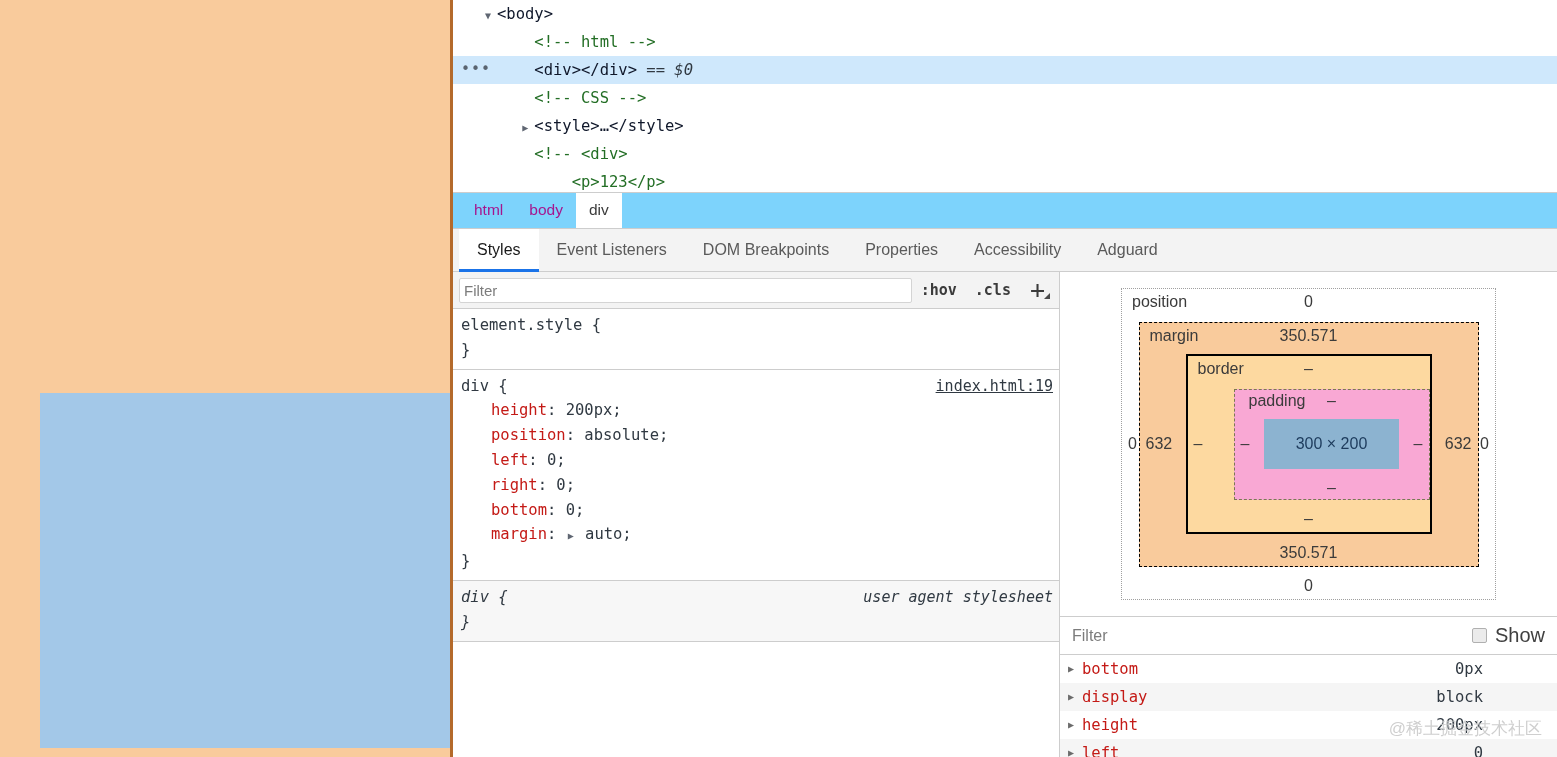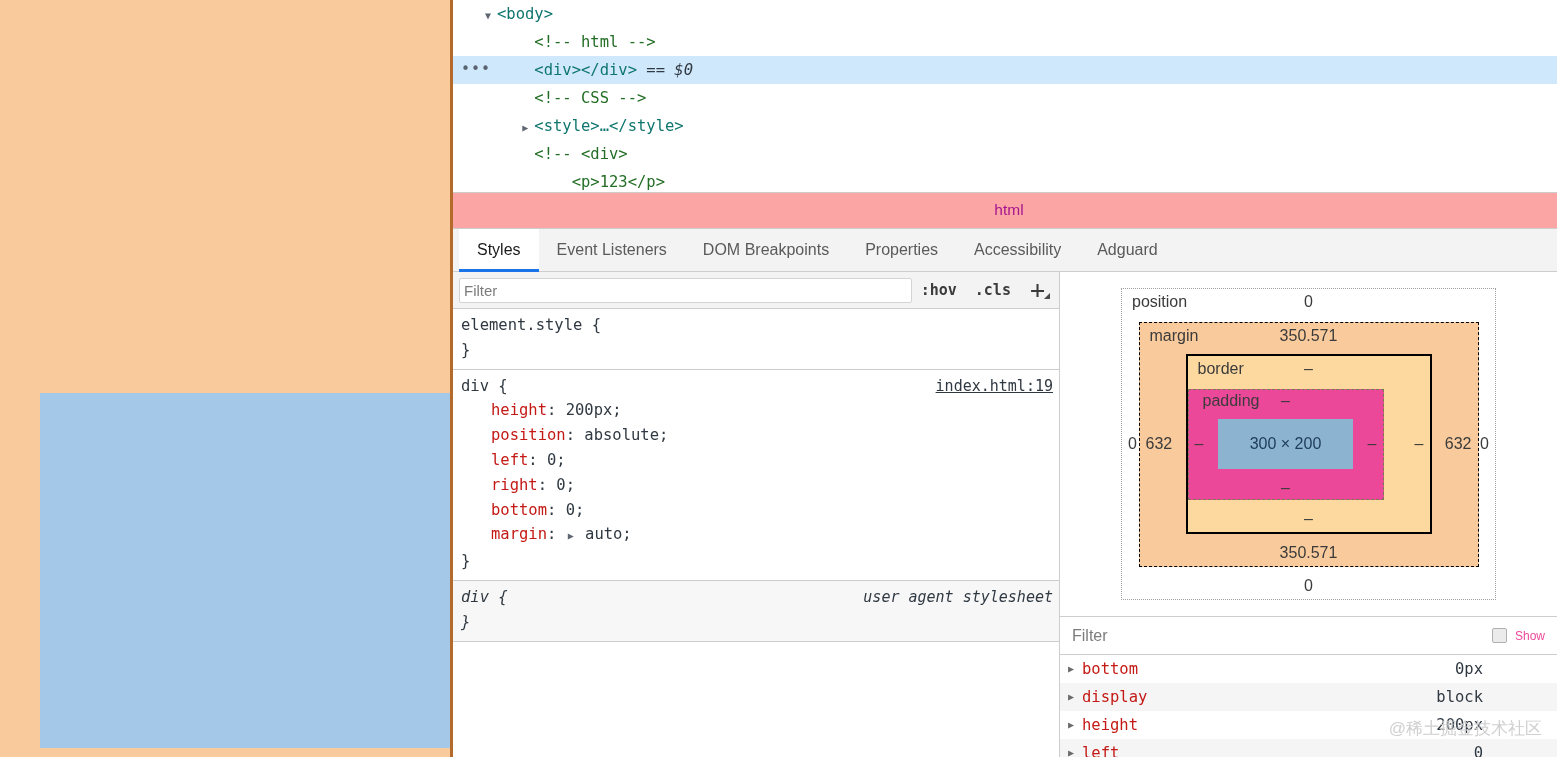--- a/index.html
+++ b/index.html
@@ -58,35 +58,34 @@
     position: absolute; left: 8px; top: 0;
     width: 22px; height: 28px;
     color: #5a6470; font-size: 15px;
     line-height: 26px; text-align: center;
     letter-spacing: 1px;
   }
   .twisty {
     display: inline-block; width: 12px;
     color: #5f6672; font-size: 10px;
   }
-  .tagname  { color: #0f766e; }
+  .tagname  { color: #0f172a; }
   .comment  { color: #236e25; }
   .eqdollar { color: #303942; font-style: italic; }
 
   
   #breadcrumb {
     height: 36px;
-    background: #fca5a5;
+    background: #7dd3fc;
     border-top: 1px solid #cdcdcd;
     display: flex; align-items: center;
     padding-left: 8px;
     font-family: "Liberation Sans", sans-serif;
     font-size: 15.5px;
     color: #a5168e;
-    flex-direction: column;
   }
   .crumb {
     padding: 7px 13px 8px 13px;
     color: #a5168e;
     line-height: 20px;
   }
   .crumb.active {
     background: #ffffff;
     color: #3b3b3b;
   }
@@ -228,21 +227,21 @@
     width: 340px; height: 245px;
     border: 1px dashed #000000;
     background: #f9cb9c;
     display: flex; align-items: center; justify-content: center;
   }
   .bm-border {
     position: relative;
     width: 246px; height: 180px;
     border: 2px solid #000000;
     background: #fdd9a0;
-    display: flex; align-items: center; justify-content: flex-start;
+    display: flex; align-items: center; justify-content: flex-end;
   }
   .bm-padding {
     position: relative;
     width: 196px; height: 111px;
     border: 1px dashed #7a7a52;
     background: #c3d69b;
     display: flex; align-items: center; justify-content: center;
   }
   .bm-content {
     width: 135px; height: 50px;
@@ -274,21 +273,21 @@
   }
   #computed-toolbar .filter-input {
     border: none; background: transparent; font-size: 16px; color: #6e6e6e;
   }
   .checkbox-box {
     width: 15px; height: 15px;
     border: 1px solid #b0b0b0; border-radius: 2px;
     background: #ebebeb;
     margin-right: 8px; flex: none;
   }
-  .show-label { font-size: 12px; color: #ec4899; white-space: nowrap; padding-right: 4px; }
+  .show-label { font-size: 20px; color: #404040; white-space: nowrap; padding-right: 4px; }
 
   
   #computed-list {
     flex: 1; overflow: hidden;
     font-family: "DejaVu Sans Mono", monospace;
     font-size: 15.5px;
     position: relative;
   }
   .cprop-row {
     height: 28px; line-height: 28px;
@@ -412,21 +411,21 @@
               <span class="bm-l">632</span>
               <span class="bm-r">632</span>
 
               <div class="bm-border" style="background: rgb(253, 217, 160);">
                 <span class="bm-label">border</span>
                 <span class="bm-t">–</span>
                 <span class="bm-b">–</span>
                 <span class="bm-l">–</span>
                 <span class="bm-r">–</span>
 
-                <div class="bm-padding" style="background: #ec4899;">
+                <div class="bm-padding" style="background: #f9a8d4;">
                   <span class="bm-label">padding</span>
                   <span class="bm-t">–</span>
                   <span class="bm-b">–</span>
                   <span class="bm-l">–</span>
                   <span class="bm-r">–</span>
 
                   <div class="bm-content" style="background: rgb(140, 179, 208);">300 × 200</div>
                 </div>
               </div>
             </div>

